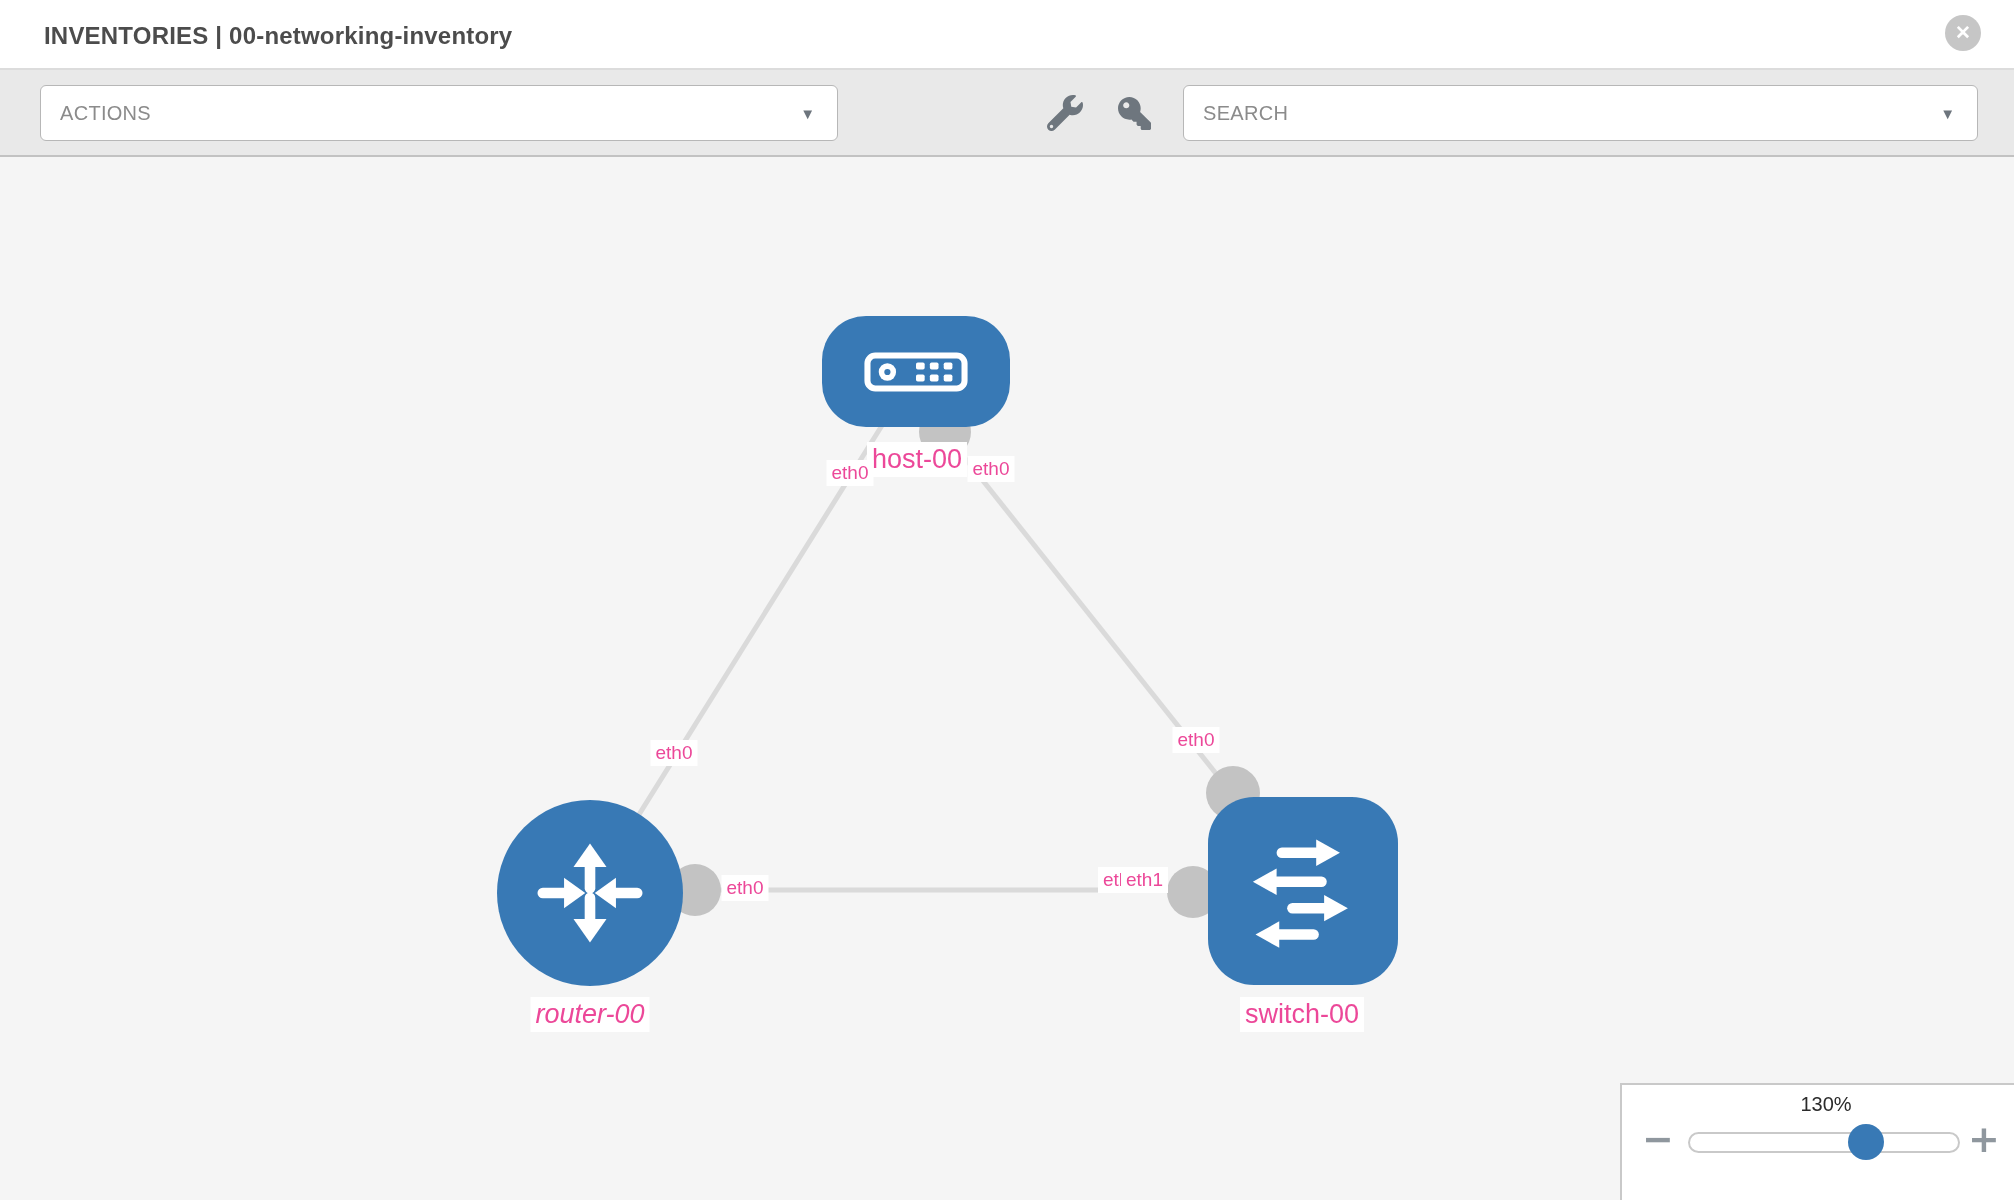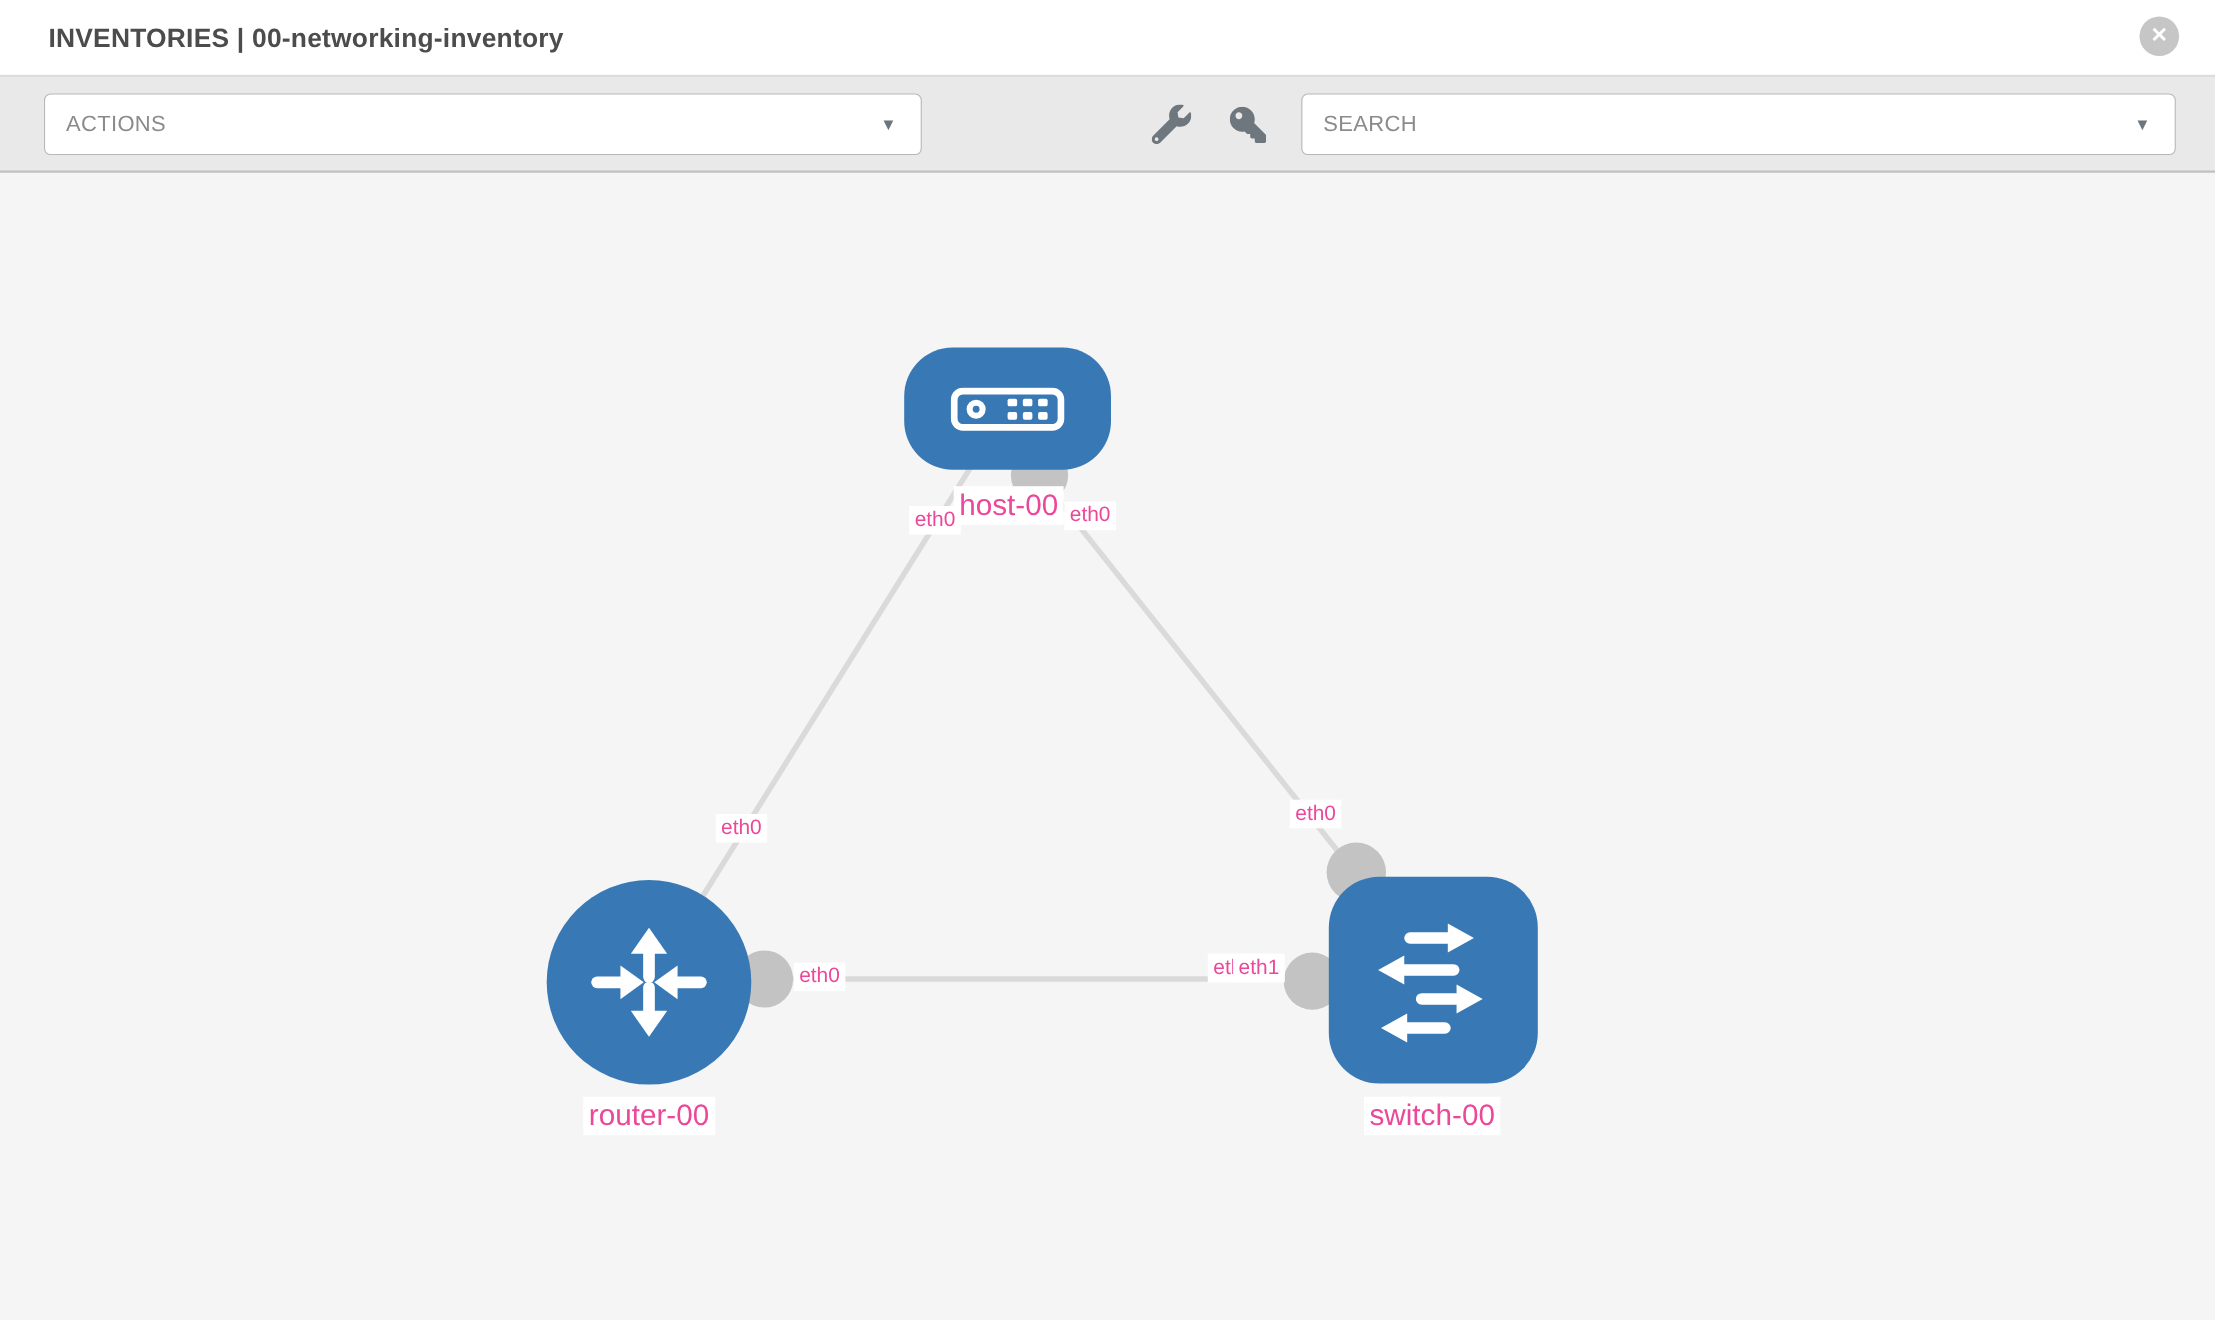--- a/index.html
+++ b/index.html
@@ -175,26 +175,38 @@
           <polygon points="30,28 30,48 12,38" stroke="none"></polygon>
           <line x1="42" y1="58" x2="66" y2="58"></line>
           <polygon points="66,48 66,68 84,58" stroke="none"></polygon>
           <line x1="58" y1="78" x2="32" y2="78"></line>
           <polygon points="32,68 32,88 14,78" stroke="none"></polygon>
         </g>
       </svg>
     </div>
 
     <div class="chip node-label" style="left:917px;top:285px;">host-00</div>
-    <div class="chip node-label" style="left:590px;top:840px;">router-00</div>
+    <div class="chip node-label" style="left:590px;top:840px;font-style:italic;">router-00</div>
     <div class="chip node-label" style="left:1302px;top:840px;">switch-00</div>
 
     <div class="chip if-label" style="left:850px;top:303px;">eth0</div>
     <div class="chip if-label" style="left:674px;top:583px;">eth0</div>
     <div class="chip if-label" style="left:991px;top:299px;">eth0</div>
     <div class="chip if-label" style="left:1196px;top:570px;">eth0</div>
     <div class="chip if-label" style="left:745px;top:718px;">eth0</div>
     <div class="chip if-label-abs" style="left:1098px;top:710px;z-index:4;">eth0</div>
     <div class="chip if-label-abs" style="left:1121px;top:710px;z-index:5;">eth1</div>
   </div>
 
+  <div class="zoom-panel">
+    <div class="zoom-level">130%</div>
+    <button class="zoom-btn zoom-minus">
+      <span>−</span>
+    </button>
+    <div class="zoom-track">
+      <div class="zoom-thumb"></div>
+    </div>
+    <button class="zoom-btn zoom-plus">
+      <span>+</span>
+    </button>
+  </div>
 
 </div>
 
 </body></html>

